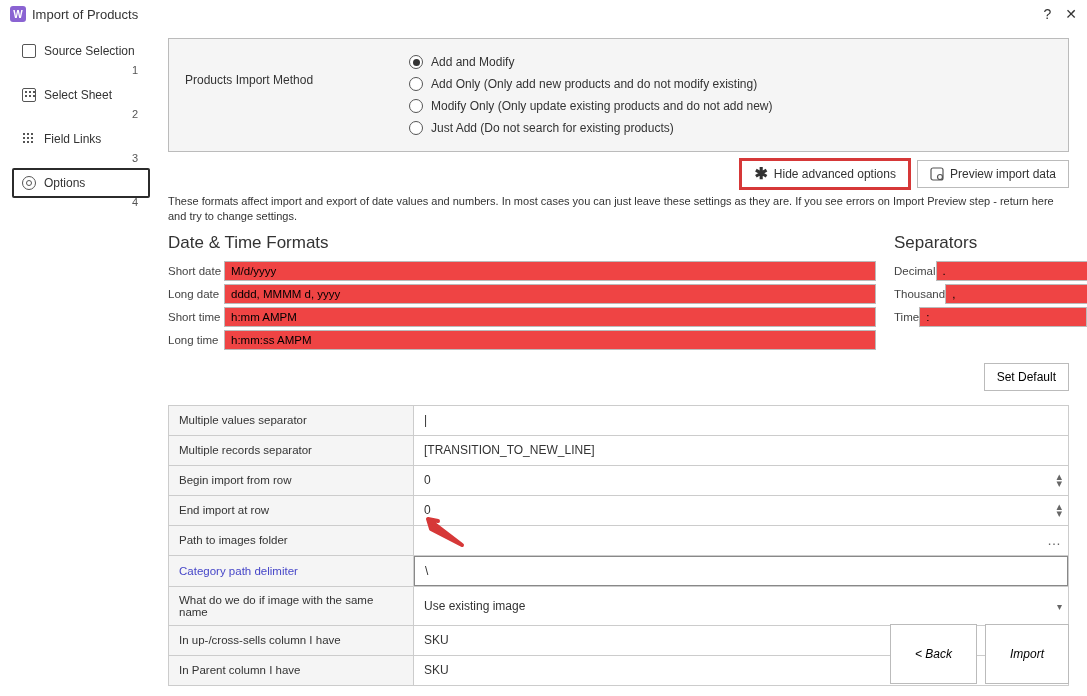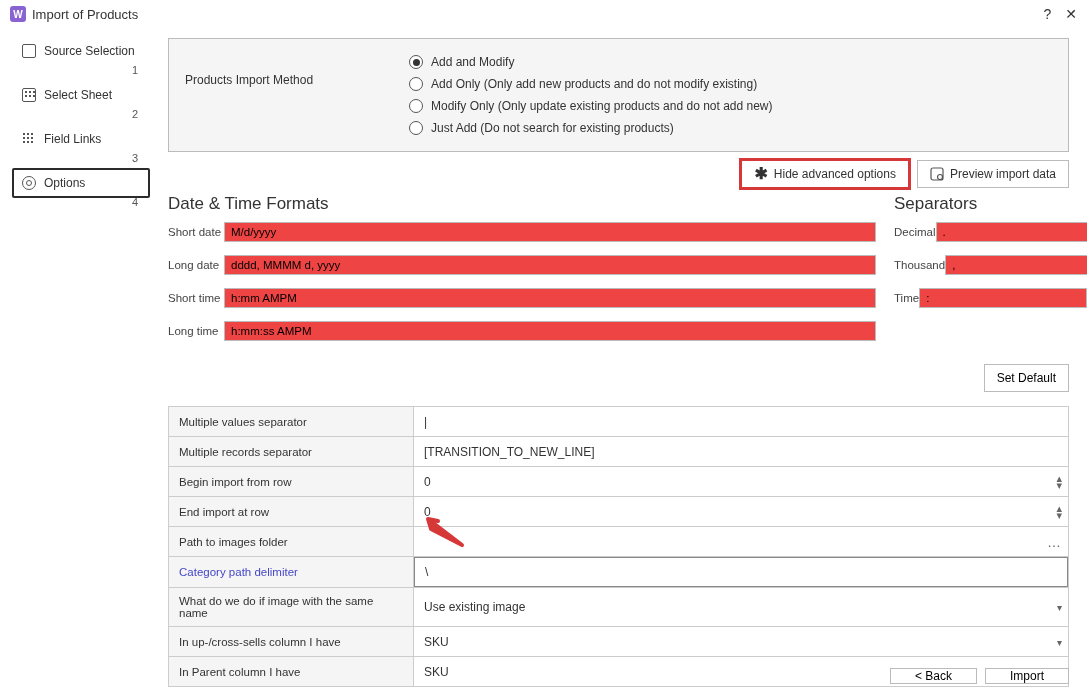--- a/index.html
+++ b/index.html
@@ -59,21 +59,21 @@
 .btn-icon { width:14px; height:14px; display:inline-block;}
 .asterisk { font-size:16px; font-weight:bold; line-height:10px;}
 
 .hint { font-size:11px; color:#333; line-height:1.4; margin-bottom:8px;}
 
 
 .formats-row { display:flex; gap:18px; margin-bottom:10px;}
 .formats-left { flex:1;}
 .formats-right { width:175px;}
 .section-title { font-size:17px; font-weight:400; margin-bottom:8px; color:#333;}
-.field-row { display:flex; align-items:center; margin-bottom:13px;}
+.field-row { display:flex; align-items:center; margin-bottom:3px;}
 .field-label { font-size:11.5px; color:#444;}
 .formats-left .field-label { width:56px;}
 .formats-right .field-label { width:60px;}
 .field-input { flex:1; border:1px solid #bbb; background:#ef4444; padding:3px 6px; font-size:11.5px; height:20px;}
 .set-default-row { text-align:right; margin-bottom:14px;}
 
 
 .adv-grid { border:1px solid #ccc; border-bottom:none; position:relative;}
 .adv-row { display:flex; border-bottom:1px solid #ccc; background:#fff; min-height:30px; align-items:center; position:relative;}
 .adv-row.selected { background:#fff;}
@@ -85,21 +85,21 @@
 .dropdown-arrow { font-size:10px;}
 .browse-dots { font-size:14px; letter-spacing:1px;}
 .scroll-indicator { position:absolute; right:0; top:0; bottom:0; width:4px; background:#ccc;}
 
 
 .arrow-annotation { position:absolute; width:50px; height:40px; pointer-events:none;}
 .arrow-annotation svg { width:100%; height:100%;}
 
 
 .footer { position:absolute; bottom:10px; right:18px; display:flex; gap:8px;}
-.footer .btn { padding:0 24px;}
+.footer .btn { padding:22px 24px;font-style:italic;}
 </style>
 </head>
 <body>
 
 <div class="title-bar">
   <div class="app-icon">W</div>
   <div class="title-text">Import of Products</div>
   <div class="title-actions">
     <span>?</span>
     <span>✕</span>
@@ -162,20 +162,21 @@
         <span class="btn-icon">
           <svg viewBox="0 0 14 14">
               <rect x="1" y="1" width="12" height="12" rx="2" fill="none" stroke="#555" stroke-width="1.2"></rect>
               <circle cx="10" cy="10" r="2.5" fill="none" stroke="#555" stroke-width="1.2"></circle>
             </svg>
         </span>
         <span>Preview import data</span>
       </div>
     </div>
 
+    <div class="hint">These formats affect import and export of date values and numbers. In most cases you can just leave these settings as they are. If you see errors on Import Preview step - return here and try to change settings.</div>
 
     <div class="formats-row">
       <div class="formats-left">
         <div class="section-title">Date &amp; Time Formats</div>
         <div class="field-row">
           <div class="field-label">Short date</div>
           <input class="field-input" value="M/d/yyyy" style="">
         </div>
         <div class="field-row">
           <div class="field-label">Long date</div>

